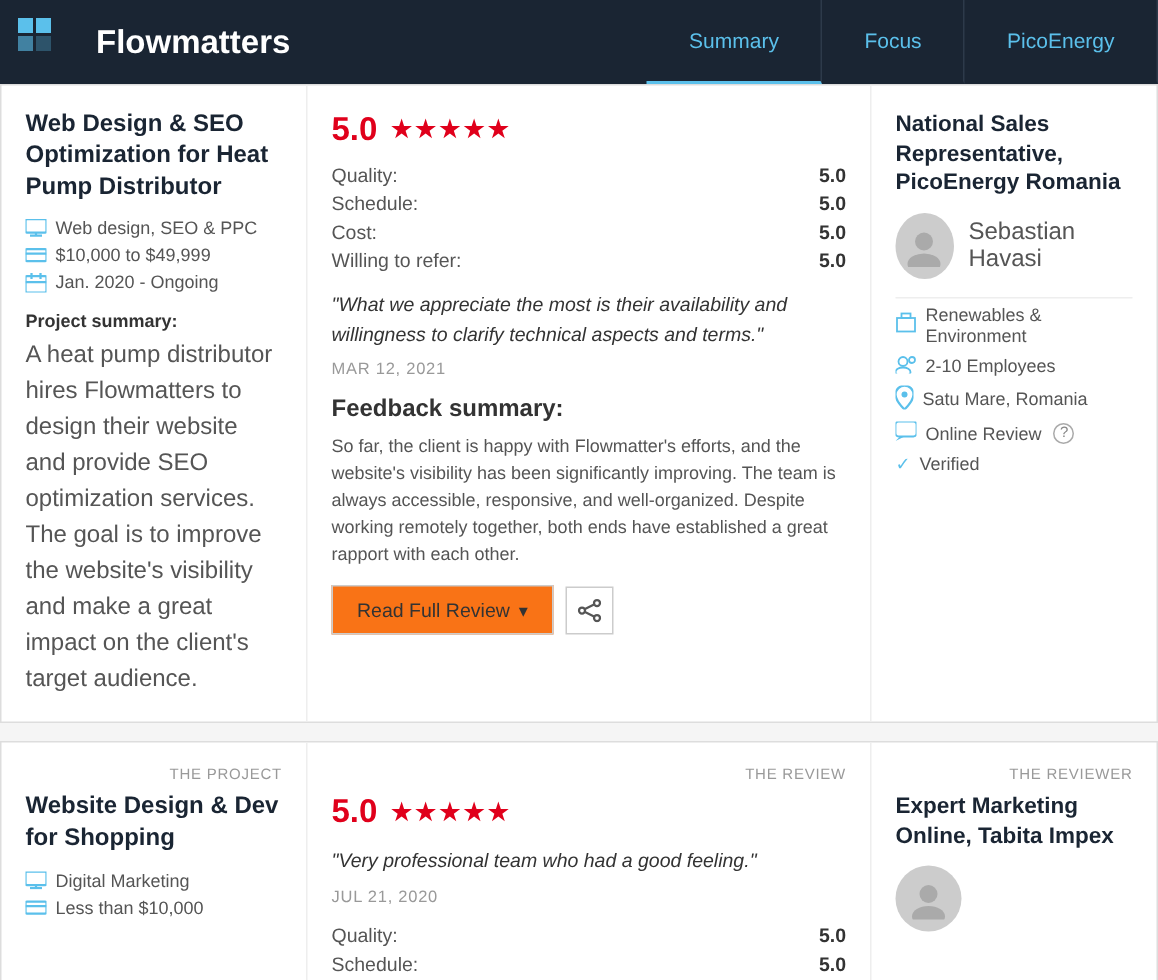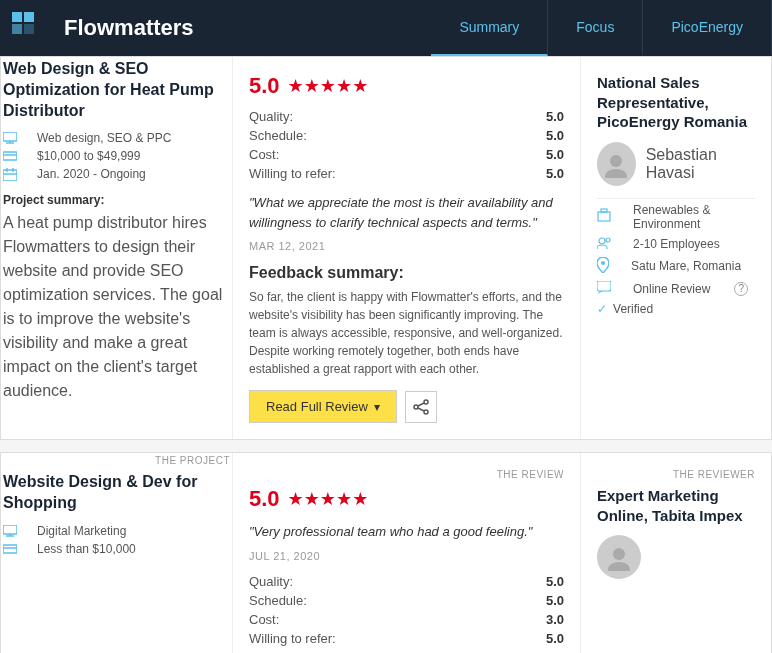--- a/index.html
+++ b/index.html
@@ -14,61 +14,61 @@
       display: flex; align-items: center; padding: 0 28px; color: #5bc0eb; 
       font-size: 14px; cursor: pointer; border-bottom: 2px solid transparent;
       border-right: 1px solid #2d3a4a;
     }
     .nav-tab.active { border-bottom: 2px solid #5bc0eb; }
 
     
     .review-card { background: white; border: 1px solid #ddd; margin-bottom: 12px; display: flex; }
 
     
-    .col-project { width: 232px; padding: 2px; border-right: 1px solid #eee; }
+    .col-project { width: 204px; padding: 16px; border-right: 1px solid #eee; }
     .col-review { flex: 1; padding: 16px; border-right: 1px solid #eee; }
     .col-reviewer { width: 190px; padding: 16px; }
 
     
     .section-label { font-size: 10px; color: #999; text-transform: uppercase; letter-spacing: 0.5px; margin-bottom: 6px; text-align: right; }
     .project-title { font-size: 16px; font-weight: bold; color: #1a2533; line-height: 1.3; margin-bottom: 10px; }
     .project-meta { margin-top: 8px; }
-    .meta-item { display: flex; align-items: center; gap: 20px; margin-bottom: 4px; color: #555; font-size: 12px; }
+    .meta-item { display: flex; align-items: center; gap: 6px; margin-bottom: 4px; color: #555; font-size: 12px; }
     .meta-icon { width: 14px; height: 14px; display: inline-flex; align-items: center; justify-content: center; }
     .project-summary-label { font-size: 12px; font-weight: bold; margin: 12px 0 4px; }
     .project-summary-text { font-size: 16px; color: #555; line-height: 1.5; }
 
     
     .review-quote { font-size: 13px; color: #333; line-height: 1.5; margin-bottom: 8px; font-style: italic; }
     .review-date { font-size: 11px; color: #999; text-transform: uppercase; letter-spacing: 0.5px; margin-bottom: 12px; }
     .rating-row { display: flex; justify-content: space-between; align-items: center; margin-bottom: 4px; }
     .rating-label { color: #555; font-size: 13px; }
     .rating-value { color: #333; font-weight: bold; font-size: 13px; }
     .overall-rating { display: flex; align-items: center; gap: 8px; margin-bottom: 10px; }
     .overall-score { font-size: 22px; font-weight: bold; color: #e05; }
     .stars { color: #e0001b; font-size: 18px; }
     .ratings-block { margin-bottom: 12px; }
     .feedback-label { font-size: 16px; font-weight: bold; margin-bottom: 6px; }
     .feedback-text { font-size: 12px; color: #555; line-height: 1.5; margin-bottom: 12px; }
     .review-actions { display: flex; align-items: center; gap: 8px; }
     .read-full-btn { 
-      border: 1px solid #ccc; background: #fde047; padding: 8px 16px; 
+      border: 1px solid #ccc; background: #f97316; padding: 8px 16px; 
       font-size: 13px; cursor: pointer; display: flex; align-items: center; gap: 6px;
       color: #333;
     }
     .share-btn { 
       border: 1px solid #ccc; background: white; width: 32px; height: 32px; 
       display: flex; align-items: center; justify-content: center; cursor: pointer;
     }
 
     
     .reviewer-title { font-size: 15px; font-weight: bold; color: #1a2533; line-height: 1.3; margin-bottom: 10px; }
     .avatar { width: 44px; height: 44px; border-radius: 50%; background: #ccc; display: flex; align-items: center; justify-content: center; margin-right: 10px; }
     .reviewer-info { display: flex; align-items: center; margin-bottom: 12px; }
-    .reviewer-detail { display: flex; align-items: center; gap: 22px; margin-bottom: 5px; font-size: 12px; color: #555; }
+    .reviewer-detail { display: flex; align-items: center; gap: 6px; margin-bottom: 5px; font-size: 12px; color: #555; }
     .detail-icon { color: #5bc0eb; font-size: 14px; }
     .verified-row { display: flex; align-items: center; gap: 6px; font-size: 12px; color: #555; }
 
     .divider { border: none; border-top: 1px solid #eee; margin: 4px 0; }
 
     
     .second-card { background: white; border: 1px solid #ddd; display: flex; }
   </style>
 </head>
 <body>

